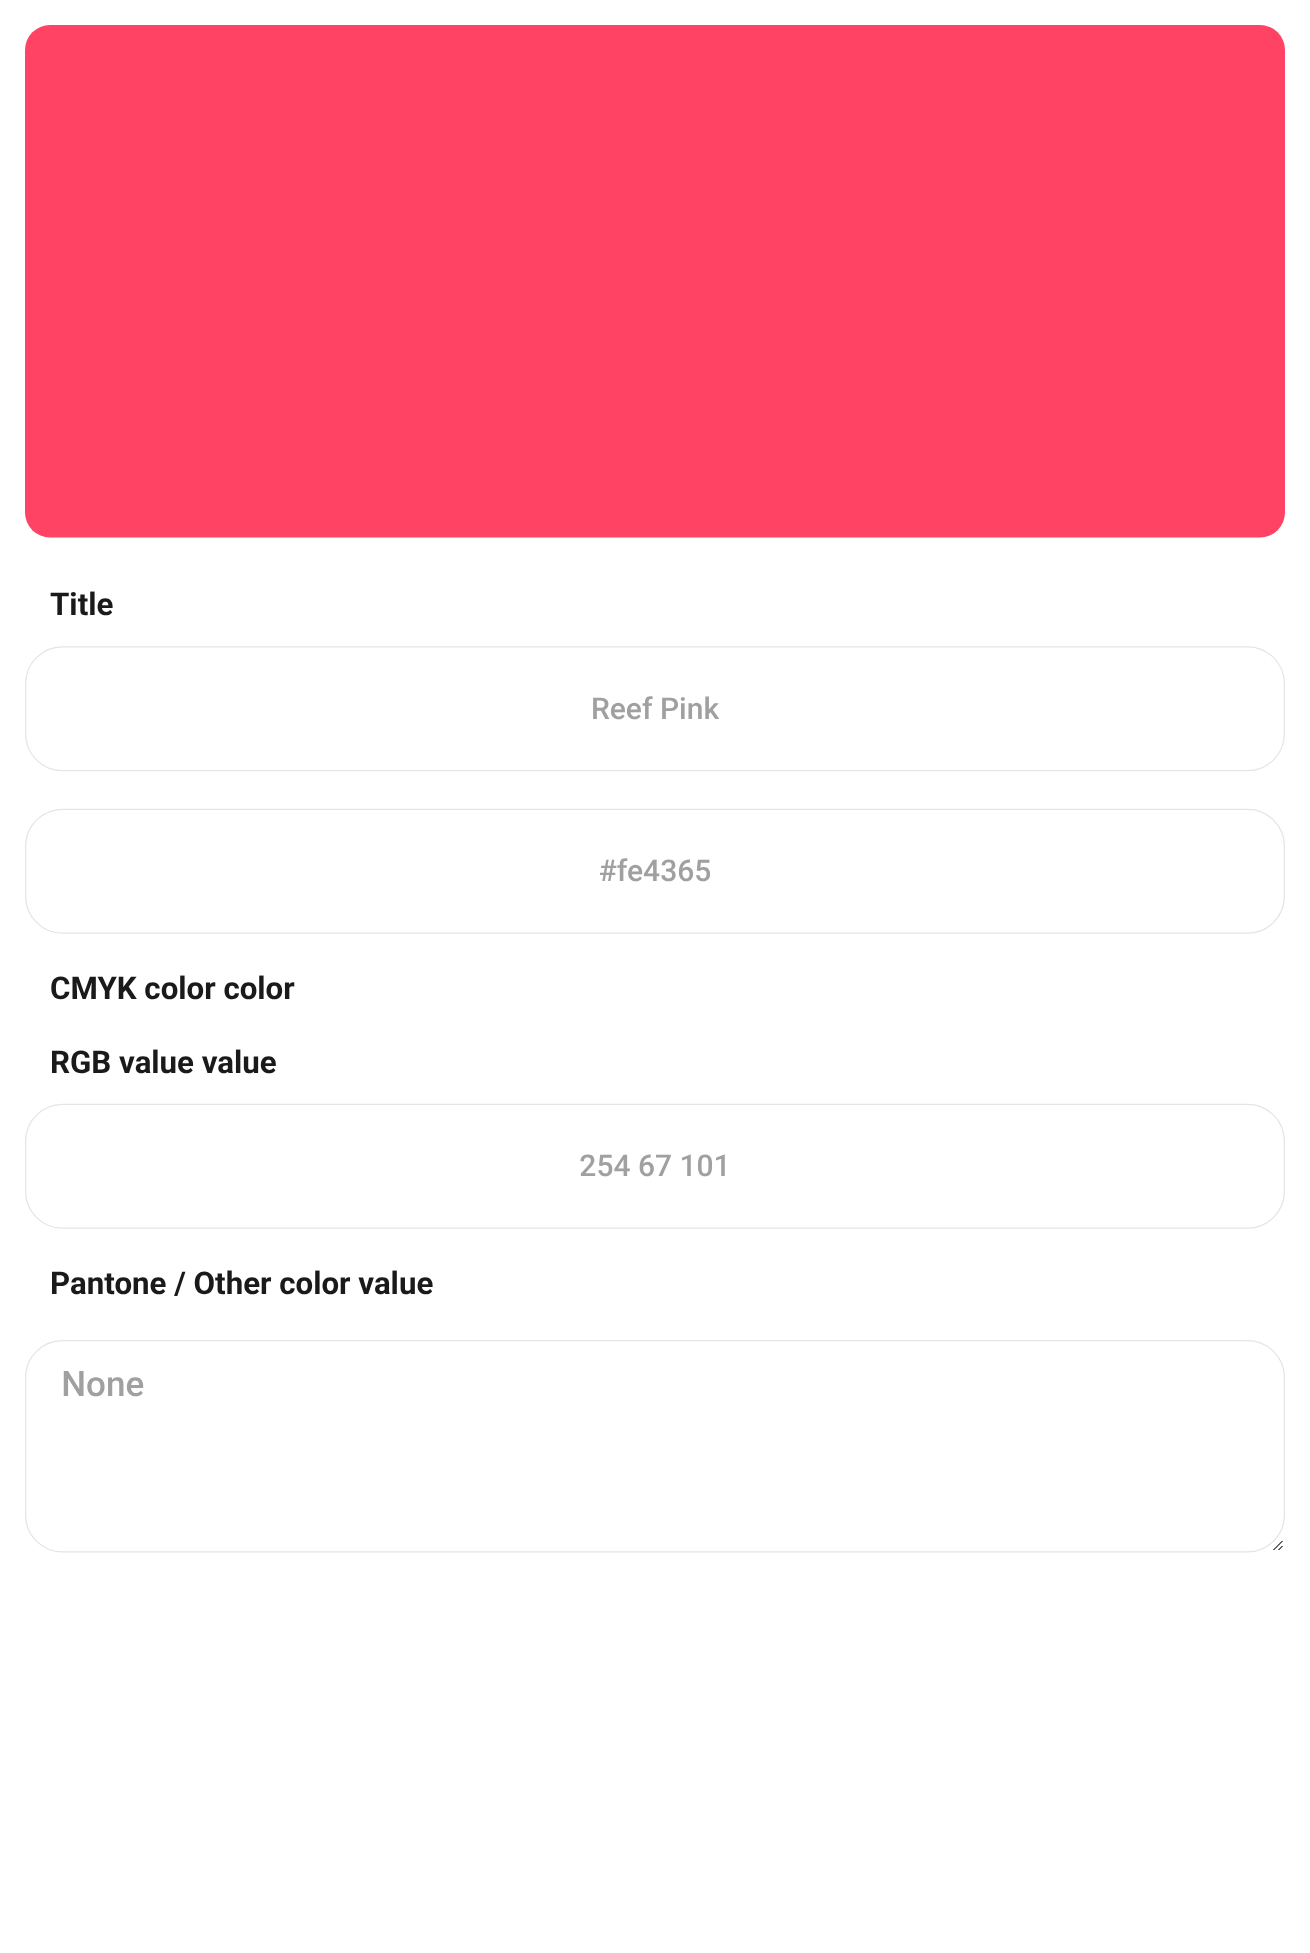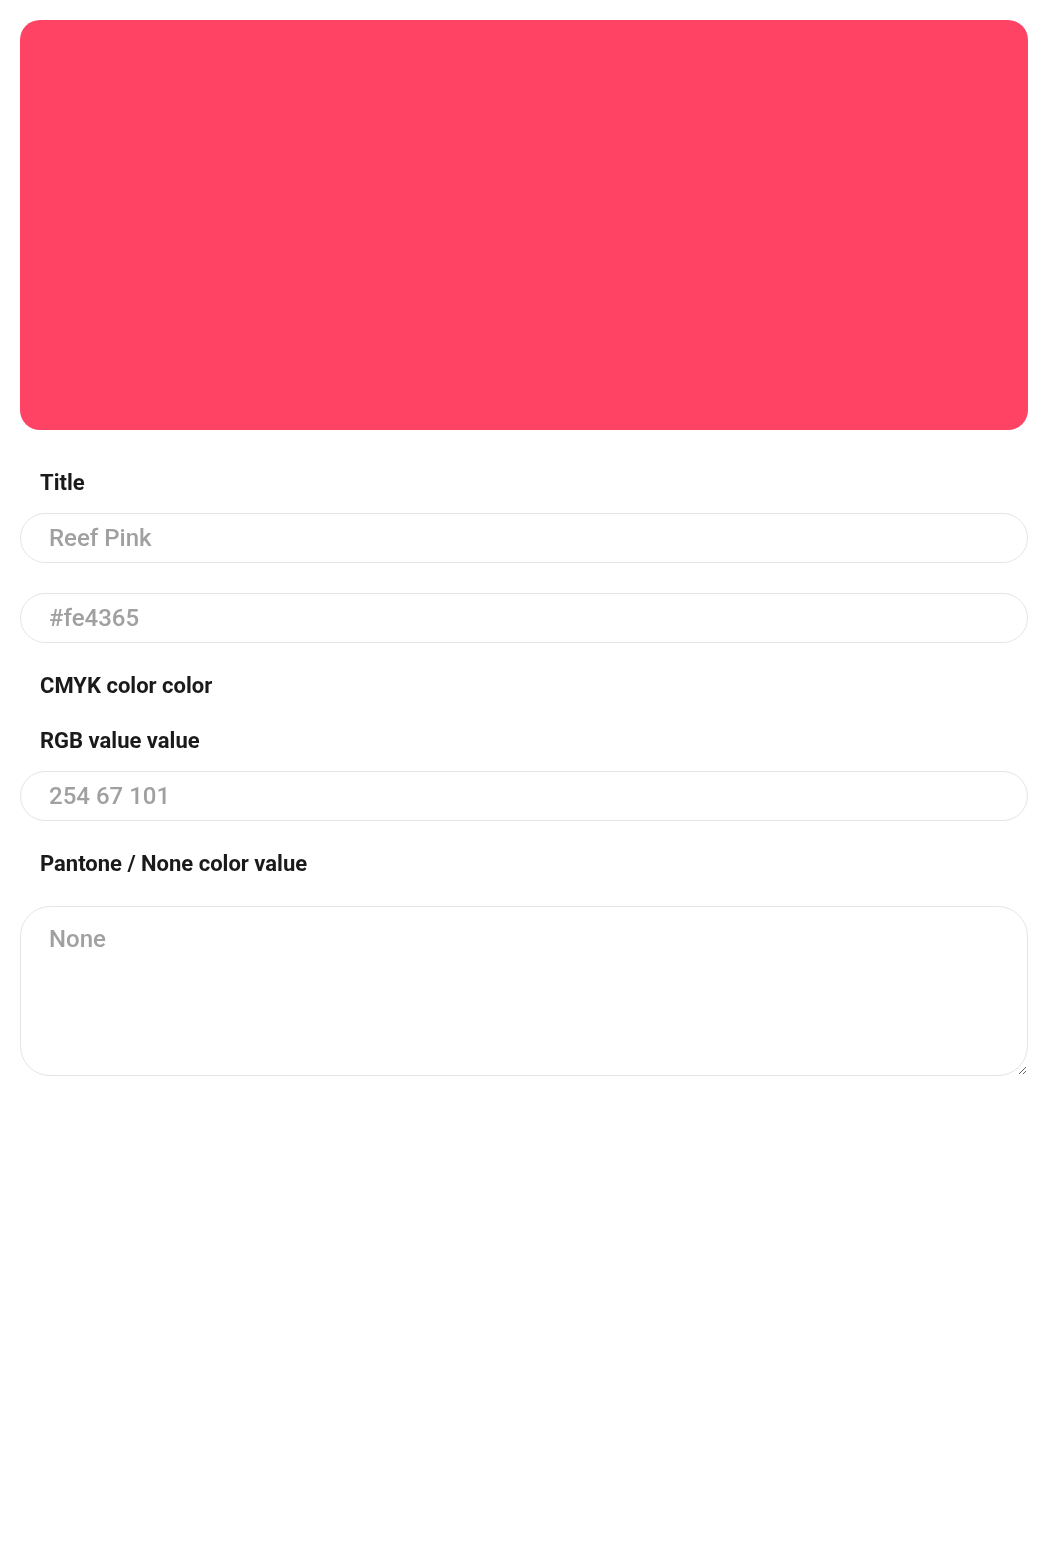--- a/index.html
+++ b/index.html
@@ -17,46 +17,47 @@
       width: 100%;
       height: 410px;
       border-radius: 20px;
       margin-bottom: 40px;
     }
     .form-group {
       margin-bottom: 30px;
     }
     .form-label {
       display: block;
-      font-size: 22px;
+      font-size: 25px;
       font-weight: 700;
       color: #1a1a1a;
       margin-bottom: 18px;
       padding-left: 20px;
     }
     .form-input {
       width: 100%;
-      padding: 10px 28px;
+      padding: 35px 28px;
       font-size: 24px;
       font-weight: 500;
       color: #000000;
       border: 1px solid #e5e5e5;
       border-radius: 30px;
       outline: none;
       font-family: inherit;
       background: #ffffff;
+      text-align: center;
     }
     .form-input::placeholder {
       color: #a0a0a0;
       font-weight: 500;
     }
     .form-textarea {
       width: 100%;
       padding: 18px 28px;
-      font-size: 24px;
+      font-size: 28px;
       font-weight: 500;
       color: #1a1a1a;
       border: 1px solid #e5e5e5;
       border-radius: 30px;
       outline: none;
       font-family: inherit;
       background: #ffffff;
       resize: both;
       min-height: 170px;
     }
@@ -82,18 +83,18 @@
 <div class="form-group">
   <label class="form-label">CMYK color color</label>
 </div>
 
 <div class="form-group">
   <label class="form-label">RGB value value</label>
   <input type="text" class="form-input" placeholder="254 67 101" style="">
 </div>
 
 <div class="form-group">
-  <label class="form-label">Pantone / None color value</label>
+  <label class="form-label">Pantone / Other color value</label>
 </div>
 
 <div class="form-group">
   <textarea class="form-textarea" placeholder="None" style=""></textarea>
 </div>
 
 </body></html>

